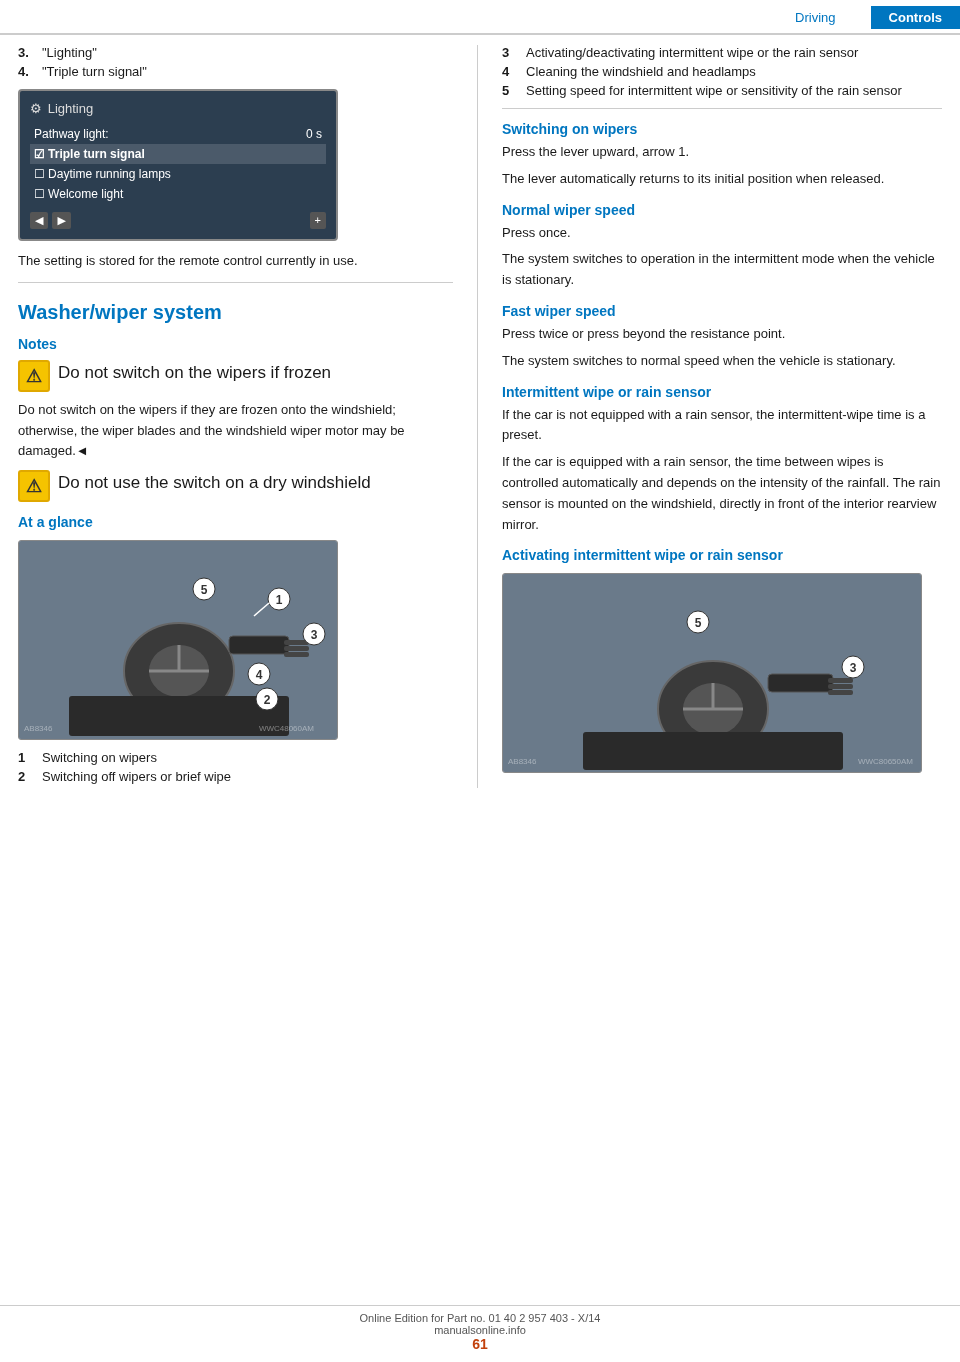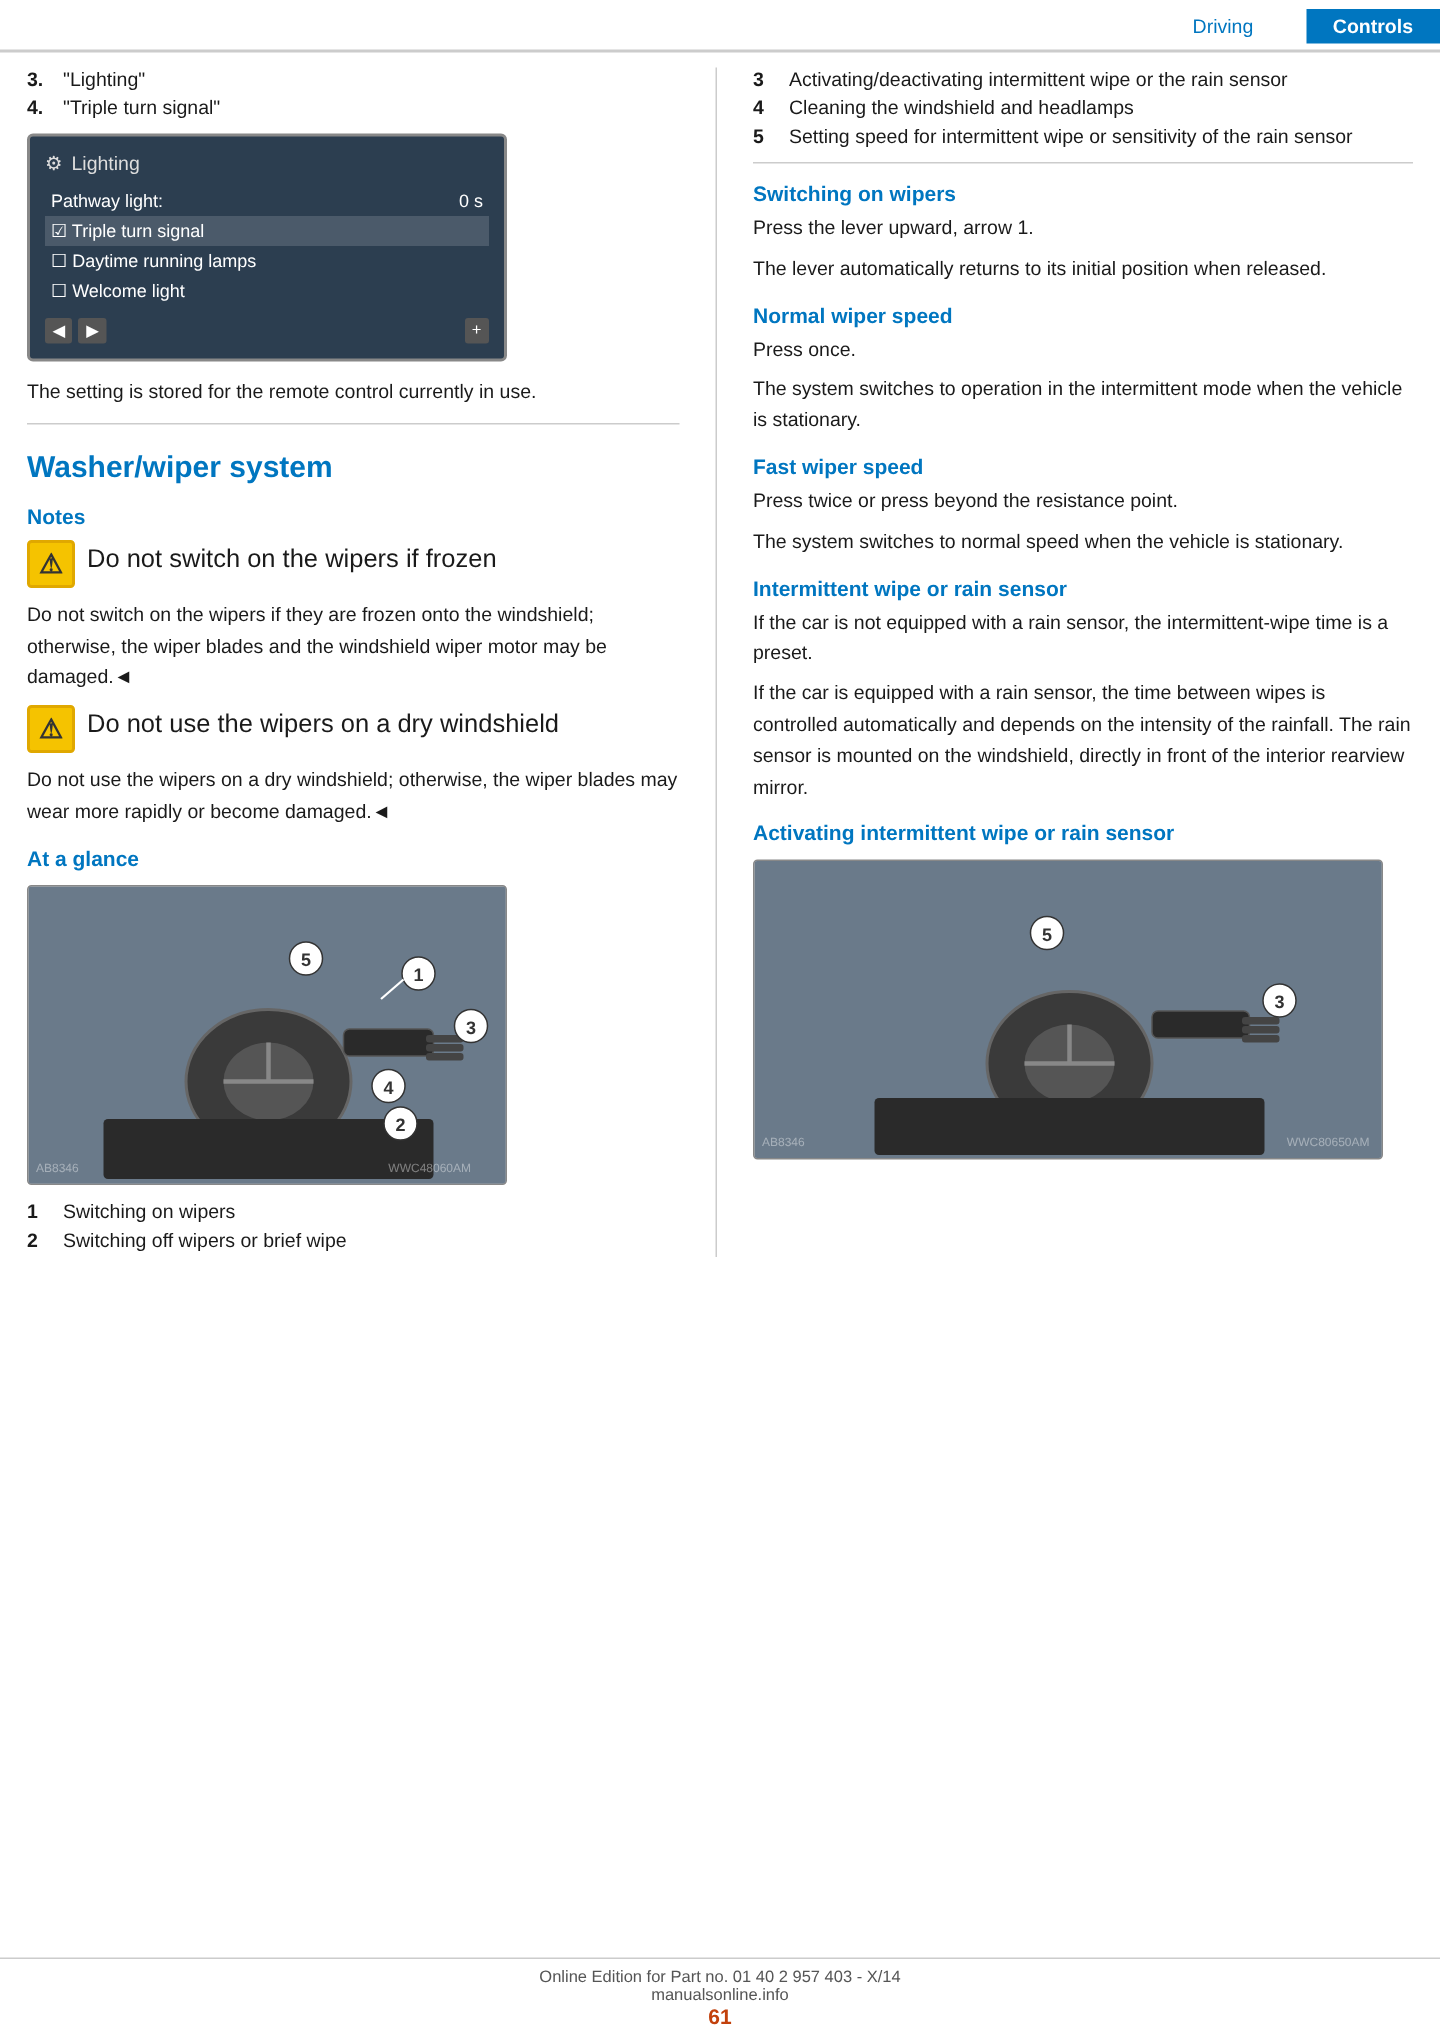--- a/index.html
+++ b/index.html
@@ -85,20 +85,21 @@
     }
     .screen-row {
       display: flex;
       justify-content: space-between;
       align-items: center;
       padding: 3px 4px;
       font-size: 12px;
     }
     .screen-row.highlighted {
       background: rgba(255,255,255,0.15);
+      font-weight: bold;
     }
     .nav-arrows {
       display: flex;
       gap: 4px;
     }
     .nav-arrow {
       background: #555;
       border-radius: 2px;
       padding: 2px 5px;
       font-size: 11px;
@@ -260,23 +261,22 @@
     <div class="sub-heading">Notes</div>
 
     <div class="warning-box">
       <div class="warning-icon">⚠</div>
       <div class="warning-text">Do not switch on the wipers if frozen</div>
     </div>
     <p>Do not switch on the wipers if they are frozen onto the windshield; otherwise, the wiper blades and the windshield wiper motor may be damaged.◄</p>
 
     <div class="warning-box">
       <div class="warning-icon">⚠</div>
-      <div class="warning-text">Do not use the wipers on a dry windshield</div>
-    </div>
-    <p>Do not use the wipers on a dry windshield; otherwise, the wiper blades may wear more rapidly or become damaged.◄</p>
+      <div class="warning-text">Do not use the switch on a dry windshield</div>
+    </div>
 
     <div class="sub-heading">At a glance</div>
 
     <div class="car-image">
       <svg width="320" height="200" viewBox="0 0 320 200">
 
         <rect width="320" height="200" fill="#6a7a8a"></rect>
 
         <ellipse cx="160" cy="130" rx="55" ry="48" fill="#3a3a3a" stroke="#666" stroke-width="2"></ellipse>
         <ellipse cx="160" cy="130" rx="30" ry="26" fill="#555"></ellipse>

